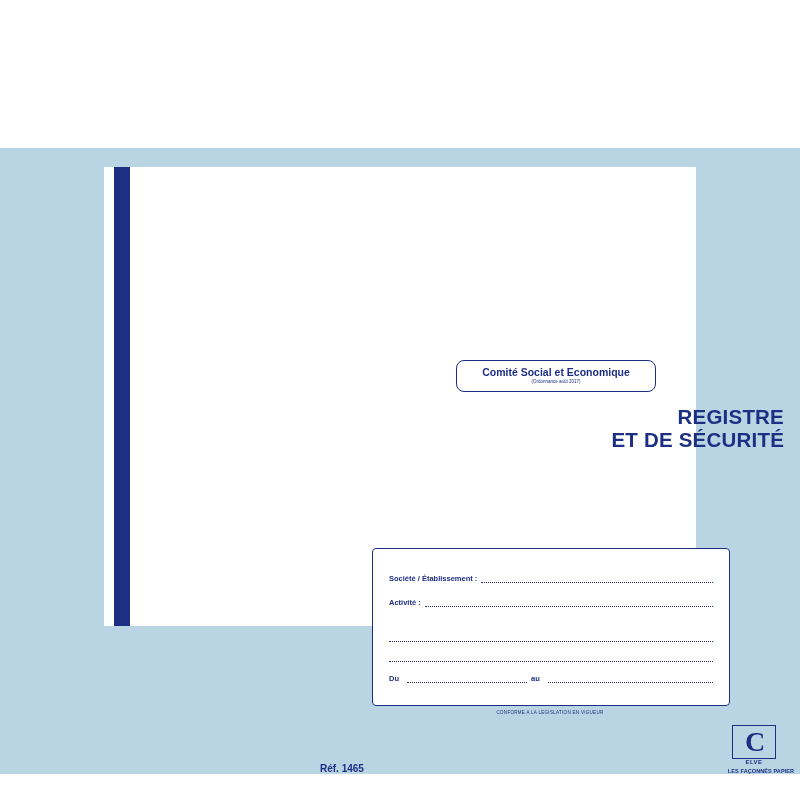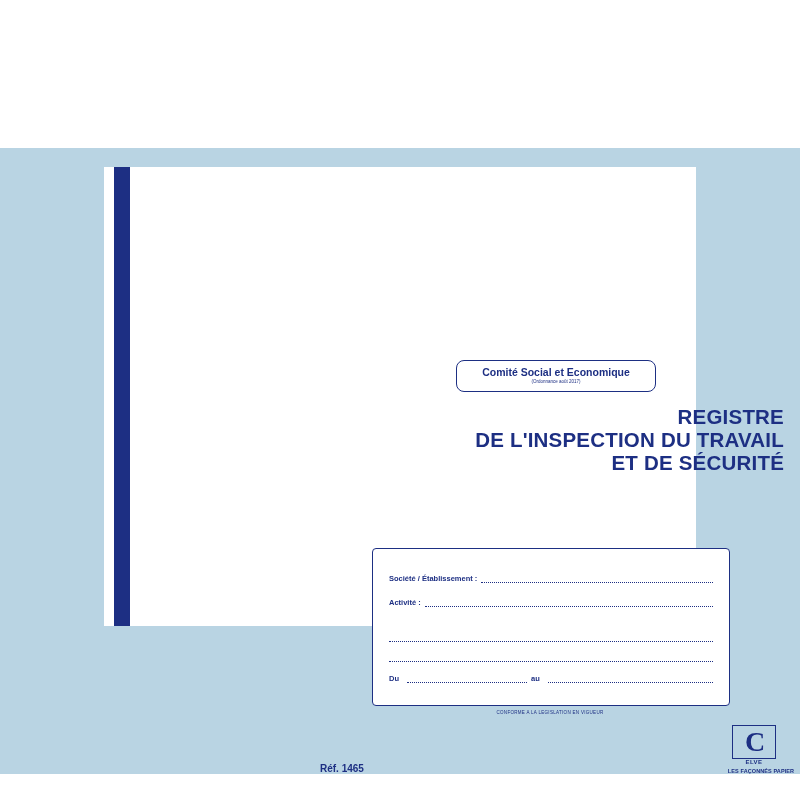--- a/index.html
+++ b/index.html
@@ -270,21 +270,20 @@
 
   <div class="cover">
 
     <div class="cse-box">
       <span class="cse-title">Comité Social et Economique</span>
       <span class="cse-sub">(Ordonnance août 2017)</span>
     </div>
 
     <div class="title-block">
       <span class="tl">REGISTRE</span>
-      <span class="tl">DE L'INSPECTION DU TRAVAIL</span>
       <span class="tl">ET DE SÉCURITÉ</span>
     </div>
 
     <div class="form-box">
 
       <div class="form-row row-societe">
         <span class="form-label">Société / Établissement :</span>
         <span class="dots"></span>
       </div>
 

